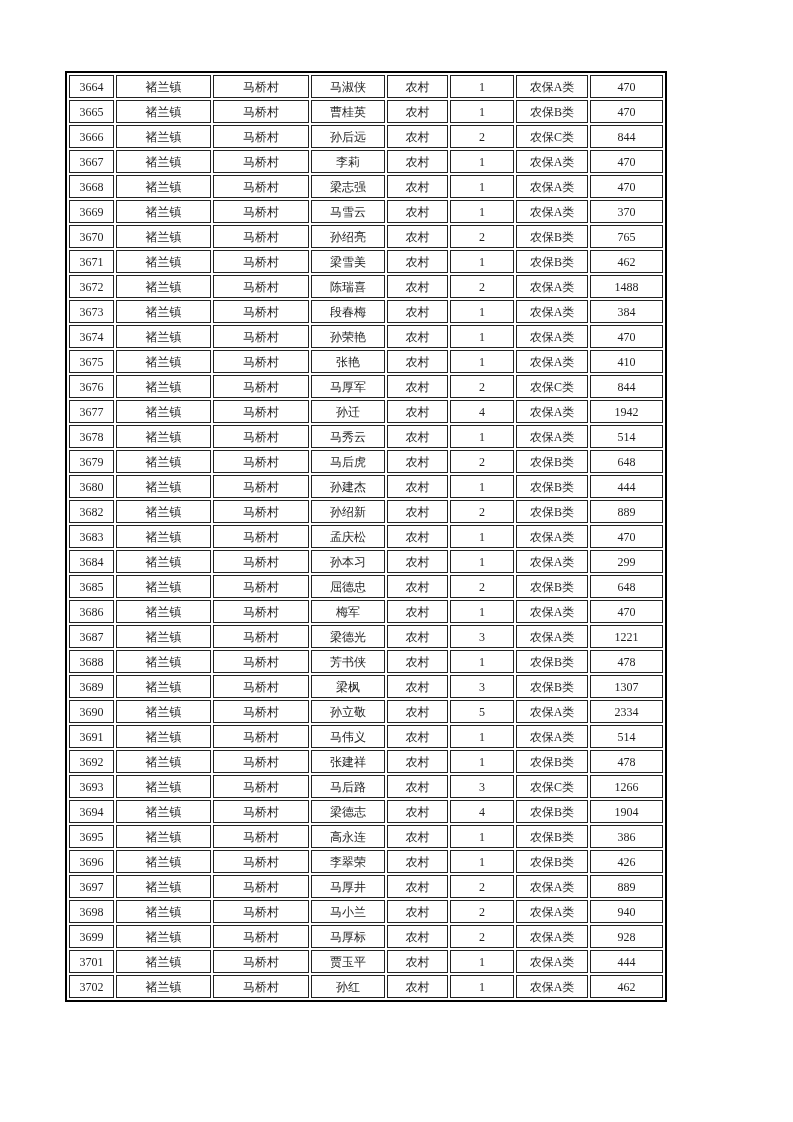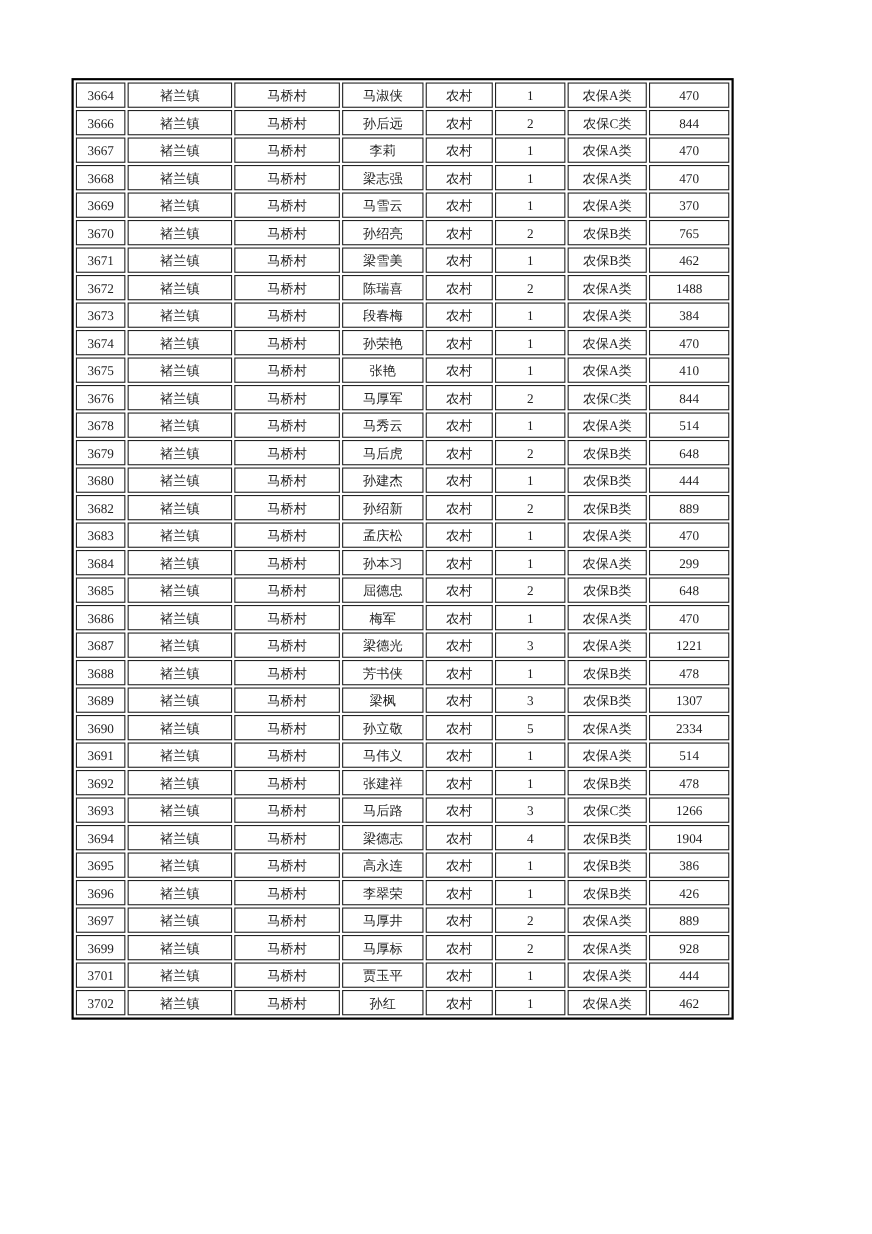--- a/index.html
+++ b/index.html
@@ -62,20 +62,30 @@
           <td>3664</td>
           <td>褚兰镇</td>
           <td>马桥村</td>
           <td>马淑侠</td>
           <td>农村</td>
           <td>1</td>
           <td>农保A类</td>
           <td>470</td>
         </tr>
         <tr>
+          <td>3665</td>
+          <td>褚兰镇</td>
+          <td>马桥村</td>
+          <td>曹桂英</td>
+          <td>农村</td>
+          <td>1</td>
+          <td>农保B类</td>
+          <td>470</td>
+        </tr>
+        <tr>
           <td>3666</td>
           <td>褚兰镇</td>
           <td>马桥村</td>
           <td>孙后远</td>
           <td>农村</td>
           <td>2</td>
           <td>农保C类</td>
           <td>844</td>
         </tr>
         <tr>
@@ -170,20 +180,30 @@
         </tr>
         <tr>
           <td>3676</td>
           <td>褚兰镇</td>
           <td>马桥村</td>
           <td>马厚军</td>
           <td>农村</td>
           <td>2</td>
           <td>农保C类</td>
           <td>844</td>
+        </tr>
+        <tr>
+          <td>3677</td>
+          <td>褚兰镇</td>
+          <td>马桥村</td>
+          <td>孙迁</td>
+          <td>农村</td>
+          <td>4</td>
+          <td>农保A类</td>
+          <td>1942</td>
         </tr>
         <tr>
           <td>3678</td>
           <td>褚兰镇</td>
           <td>马桥村</td>
           <td>马秀云</td>
           <td>农村</td>
           <td>1</td>
           <td>农保A类</td>
           <td>514</td>
@@ -360,20 +380,30 @@
         </tr>
         <tr>
           <td>3697</td>
           <td>褚兰镇</td>
           <td>马桥村</td>
           <td>马厚井</td>
           <td>农村</td>
           <td>2</td>
           <td>农保A类</td>
           <td>889</td>
+        </tr>
+        <tr>
+          <td>3698</td>
+          <td>褚兰镇</td>
+          <td>马桥村</td>
+          <td>马小兰</td>
+          <td>农村</td>
+          <td>2</td>
+          <td>农保A类</td>
+          <td>940</td>
         </tr>
         <tr>
           <td>3699</td>
           <td>褚兰镇</td>
           <td>马桥村</td>
           <td>马厚标</td>
           <td>农村</td>
           <td>2</td>
           <td>农保A类</td>
           <td>928</td>

